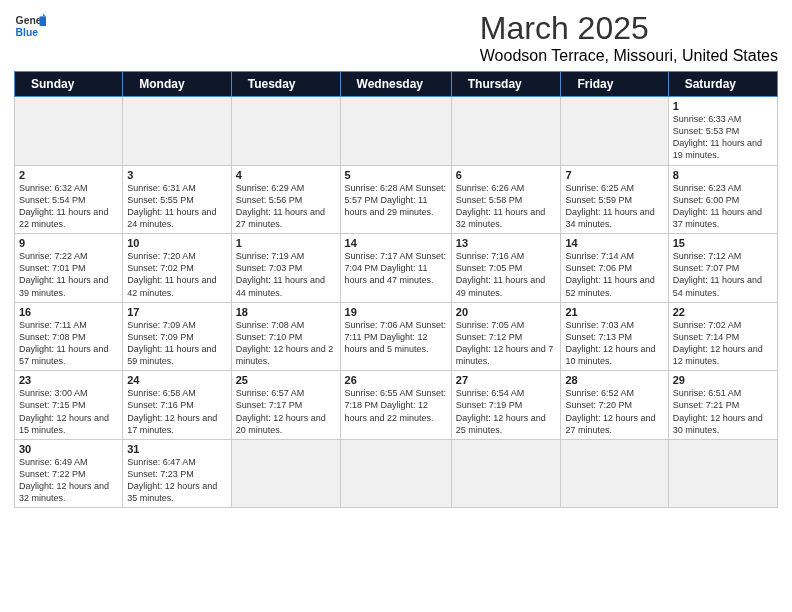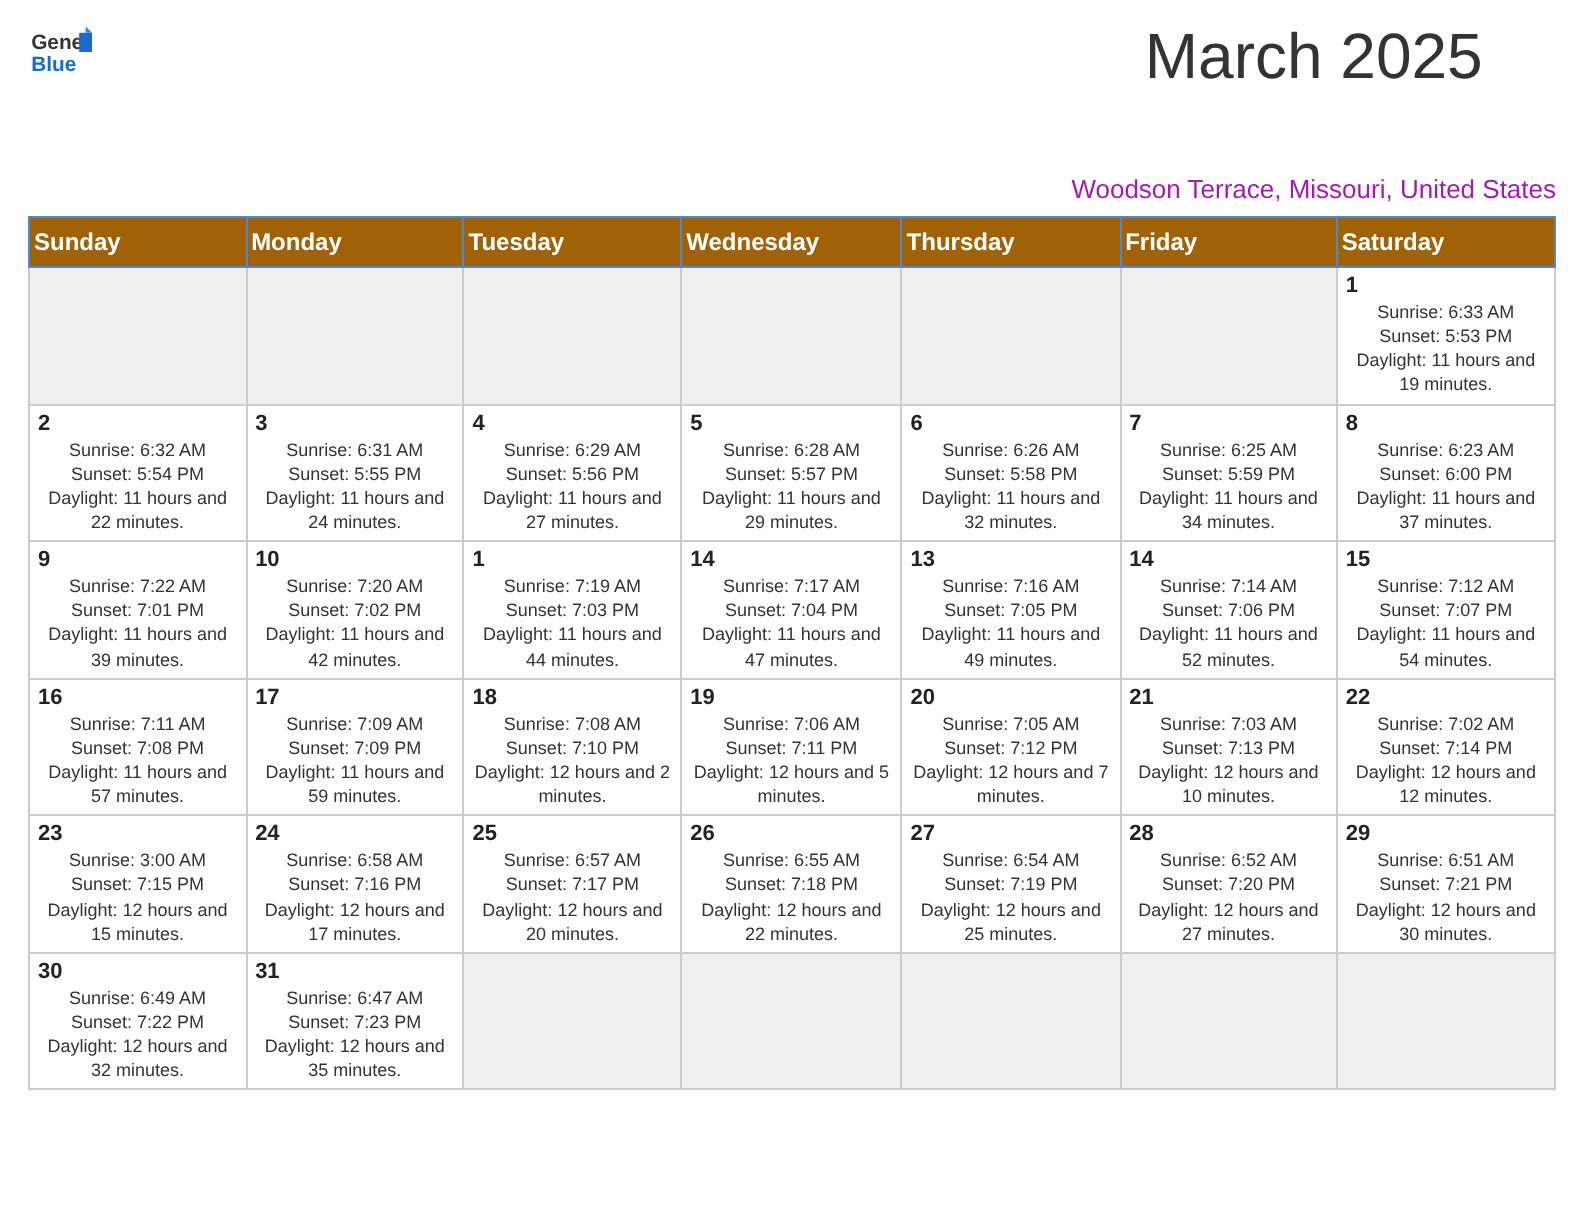--- a/index.html
+++ b/index.html
@@ -25,43 +25,42 @@
     .logo {
       display: flex;
       align-items: center;
       gap: 4px;
     }
     .logo-icon {
       width: 32px;
       height: 32px;
     }
     .title-block {
-      text-align: center;
+      text-align: left;
     }
     .main-title {
       font-size: 32px;
       color: #333;
       font-weight: normal;
     }
     .subtitle {
-      font-size: 13px;
-      color: #a21caf;
-      margin-top: 40px;
+      font-size: 16px;
+      color: #000000;
     }
     .calendar {
       width: 100%;
       border-collapse: collapse;
       border: 1px solid #bbb;
     }
     .calendar th {
-      background: #a16207;
+      background: #0f172a;
       color: #fff;
       font-size: 12px;
       font-weight: bold;
-      padding: 5px 2px;
+      padding: 5px 16px;
       text-align: left;
       border: 1px solid #4a8ad5;
     }
     .calendar td {
       border: 1px solid #ccc;
       vertical-align: top;
       padding: 3px 4px;
       font-size: 9.5px;
       color: #222;
       background: #fff;
@@ -74,21 +73,20 @@
     .day-number {
       font-size: 11px;
       font-weight: bold;
       display: block;
       margin-bottom: 1px;
     }
     .day-info {
       font-size: 9px;
       color: #333;
       line-height: 1.35;
-      text-align: center;
     }
   </style>
 </head>
 <body>
 
 <div class="page">
   <div class="header">
     <div class="logo">
       <svg class="logo-icon" viewBox="0 0 40 40">
         <text x="2" y="18" font-size="13" font-weight="bold" fill="#333" font-family="Arial">General</text>

